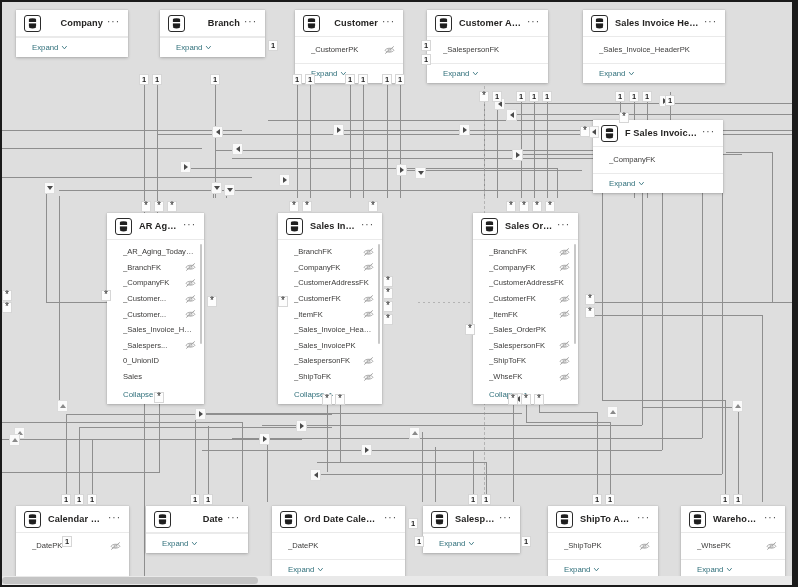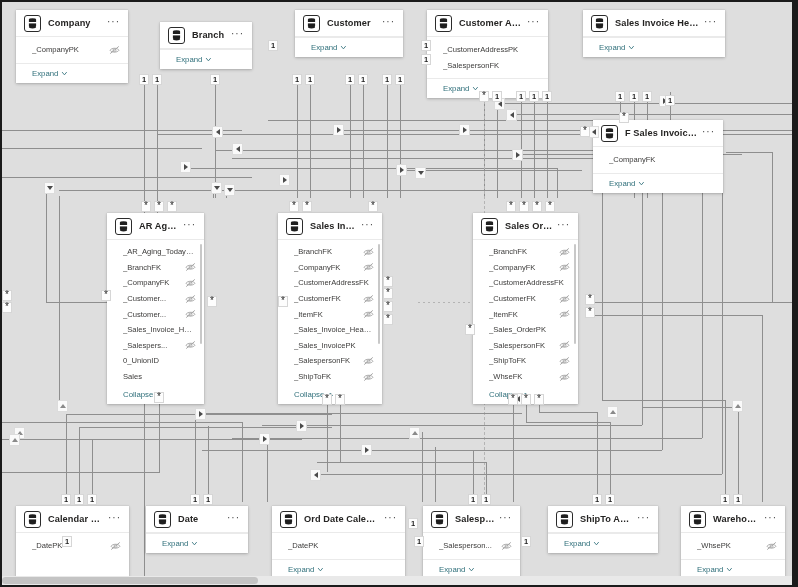--- a/index.html
+++ b/index.html
@@ -30,20 +30,21 @@
     background:#ffffff;
     box-shadow:0 1px 3px rgba(0,0,0,.22),0 0 1px rgba(0,0,0,.18);
     box-sizing:border-box;
     z-index:5;
   }
   .card-head{
     display:flex;align-items:center;
     height:27px;padding:0 7px 0 8px;
     border-bottom:1px solid #eaeaea;
     box-sizing:border-box;
+    text-align:right;
   }
   .tbl-icon{
     width:15px;height:15px;flex:0 0 15px;
     border:1.3px solid #2b2b2b;border-radius:3px;
     display:flex;align-items:center;justify-content:center;
     margin-right:7px;background:#fff;
   }
   .tbl-icon svg{display:block;}
   .card-title{
     font-size:9.2px;font-weight:bold;color:#252423;
@@ -226,605 +227,607 @@
                 <ellipse cx="4.5" cy="1.6" rx="3.6" ry="1.4" fill="#1f1f1f"></ellipse>
                 <rect x="0.9" y="1.6" width="7.2" height="2.4" fill="#1f1f1f"></rect>
                 <rect x="0.9" y="4.6" width="7.2" height="1.1" fill="#fff"></rect>
                 <rect x="0.9" y="5.4" width="7.2" height="2.6" fill="#1f1f1f"></rect>
                 <ellipse cx="4.5" cy="9" rx="3.6" ry="1.4" fill="#1f1f1f"></ellipse>
               </svg>
             </span>
             <span class="card-title">Company</span>
             <span class="ellipsis-btn">···</span>
           </div>
+          <div class="card-foot">
+            <span class="foot-link">
+              <span>Expand</span>
+              <span>
+                <svg class="chev" viewBox="0 0 7.4 5.6">
+                  <path d="M1 1.2 L3.6 4.3 L6.2 1.2" fill="none" stroke="#2f6f7a" stroke-width="0.95"></path>
+                </svg>
+              </span>
+            </span>
+          </div>
+        </div>
+        <div class="card has-foot-border" style="left: 158px; top: 8px; width: 105px;">
+          <div class="card-head">
+            <span class="tbl-icon">
+              <svg width="9" height="11" viewBox="0 0 9 11">
+                <ellipse cx="4.5" cy="1.6" rx="3.6" ry="1.4" fill="#1f1f1f"></ellipse>
+                <rect x="0.9" y="1.6" width="7.2" height="2.4" fill="#1f1f1f"></rect>
+                <rect x="0.9" y="4.6" width="7.2" height="1.1" fill="#fff"></rect>
+                <rect x="0.9" y="5.4" width="7.2" height="2.6" fill="#1f1f1f"></rect>
+                <ellipse cx="4.5" cy="9" rx="3.6" ry="1.4" fill="#1f1f1f"></ellipse>
+              </svg>
+            </span>
+            <span class="card-title">Branch</span>
+            <span class="ellipsis-btn">···</span>
+          </div>
+          <div class="card-foot">
+            <span class="foot-link">
+              <span>Expand</span>
+              <span>
+                <svg class="chev" viewBox="0 0 7.4 5.6">
+                  <path d="M1 1.2 L3.6 4.3 L6.2 1.2" fill="none" stroke="#2f6f7a" stroke-width="0.95"></path>
+                </svg>
+              </span>
+            </span>
+          </div>
+        </div>
+        <div class="card has-foot-border" style="left: 293px; top: 8px; width: 108px;">
+          <div class="card-head">
+            <span class="tbl-icon">
+              <svg width="9" height="11" viewBox="0 0 9 11">
+                <ellipse cx="4.5" cy="1.6" rx="3.6" ry="1.4" fill="#1f1f1f"></ellipse>
+                <rect x="0.9" y="1.6" width="7.2" height="2.4" fill="#1f1f1f"></rect>
+                <rect x="0.9" y="4.6" width="7.2" height="1.1" fill="#fff"></rect>
+                <rect x="0.9" y="5.4" width="7.2" height="2.6" fill="#1f1f1f"></rect>
+                <ellipse cx="4.5" cy="9" rx="3.6" ry="1.4" fill="#1f1f1f"></ellipse>
+              </svg>
+            </span>
+            <span class="card-title">Customer</span>
+            <span class="ellipsis-btn">···</span>
+          </div>
           <div class="fields" style="padding-top: 5px; padding-bottom: 5px;">
             <div class="field">
-              <span class="field-name">_CompanyPK</span>
+              <span class="field-name">_CustomerPK</span>
               <span class="hidden-eye">
                 <svg width="11" height="10" viewBox="0 0 11 10">
                   <path d="M1 5.2 C2.6 2.6 8.4 2.6 10 5.2 C8.4 7.8 2.6 7.8 1 5.2 Z" fill="none" stroke="#6b6b6b" stroke-width="0.85"></path>
                   <circle cx="5.5" cy="5.2" r="1.5" fill="none" stroke="#6b6b6b" stroke-width="0.85"></circle>
                   <line x1="1.2" y1="8.6" x2="9.8" y2="1.4" stroke="#6b6b6b" stroke-width="0.95"></line>
                 </svg>
               </span>
             </div>
           </div>
           <div class="card-foot">
             <span class="foot-link">
               <span>Expand</span>
               <span>
                 <svg class="chev" viewBox="0 0 7.4 5.6">
                   <path d="M1 1.2 L3.6 4.3 L6.2 1.2" fill="none" stroke="#2f6f7a" stroke-width="0.95"></path>
                 </svg>
               </span>
             </span>
           </div>
         </div>
-        <div class="card has-foot-border" style="left: 158px; top: 20px; width: 92px;">
-          <div class="card-head">
-            <span class="tbl-icon">
-              <svg width="9" height="11" viewBox="0 0 9 11">
-                <ellipse cx="4.5" cy="1.6" rx="3.6" ry="1.4" fill="#1f1f1f"></ellipse>
-                <rect x="0.9" y="1.6" width="7.2" height="2.4" fill="#1f1f1f"></rect>
-                <rect x="0.9" y="4.6" width="7.2" height="1.1" fill="#fff"></rect>
-                <rect x="0.9" y="5.4" width="7.2" height="2.6" fill="#1f1f1f"></rect>
-                <ellipse cx="4.5" cy="9" rx="3.6" ry="1.4" fill="#1f1f1f"></ellipse>
-              </svg>
-            </span>
-            <span class="card-title">Branch</span>
-            <span class="ellipsis-btn">···</span>
+        <div class="card has-foot-border" style="left: 425px; top: 8px; width: 121px;">
+          <div class="card-head">
+            <span class="tbl-icon">
+              <svg width="9" height="11" viewBox="0 0 9 11">
+                <ellipse cx="4.5" cy="1.6" rx="3.6" ry="1.4" fill="#1f1f1f"></ellipse>
+                <rect x="0.9" y="1.6" width="7.2" height="2.4" fill="#1f1f1f"></rect>
+                <rect x="0.9" y="4.6" width="7.2" height="1.1" fill="#fff"></rect>
+                <rect x="0.9" y="5.4" width="7.2" height="2.6" fill="#1f1f1f"></rect>
+                <ellipse cx="4.5" cy="9" rx="3.6" ry="1.4" fill="#1f1f1f"></ellipse>
+              </svg>
+            </span>
+            <span class="card-title">Customer Address</span>
+            <span class="ellipsis-btn">···</span>
+          </div>
+          <div class="fields" style="padding-top: 5px; padding-bottom: 5px;">
+            <div class="field">
+              <span class="field-name">_SalespersonFK</span>
+            </div>
           </div>
           <div class="card-foot">
             <span class="foot-link">
               <span>Expand</span>
               <span>
                 <svg class="chev" viewBox="0 0 7.4 5.6">
                   <path d="M1 1.2 L3.6 4.3 L6.2 1.2" fill="none" stroke="#2f6f7a" stroke-width="0.95"></path>
                 </svg>
               </span>
             </span>
           </div>
         </div>
-        <div class="card has-foot-border" style="left: 293px; top: 8px; width: 108px;">
-          <div class="card-head">
-            <span class="tbl-icon">
-              <svg width="9" height="11" viewBox="0 0 9 11">
-                <ellipse cx="4.5" cy="1.6" rx="3.6" ry="1.4" fill="#1f1f1f"></ellipse>
-                <rect x="0.9" y="1.6" width="7.2" height="2.4" fill="#1f1f1f"></rect>
-                <rect x="0.9" y="4.6" width="7.2" height="1.1" fill="#fff"></rect>
-                <rect x="0.9" y="5.4" width="7.2" height="2.6" fill="#1f1f1f"></rect>
-                <ellipse cx="4.5" cy="9" rx="3.6" ry="1.4" fill="#1f1f1f"></ellipse>
-              </svg>
-            </span>
-            <span class="card-title">Customer</span>
-            <span class="ellipsis-btn">···</span>
+        <div class="card has-foot-border" style="left: 581px; top: 8px; width: 142px;">
+          <div class="card-head">
+            <span class="tbl-icon">
+              <svg width="9" height="11" viewBox="0 0 9 11">
+                <ellipse cx="4.5" cy="1.6" rx="3.6" ry="1.4" fill="#1f1f1f"></ellipse>
+                <rect x="0.9" y="1.6" width="7.2" height="2.4" fill="#1f1f1f"></rect>
+                <rect x="0.9" y="4.6" width="7.2" height="1.1" fill="#fff"></rect>
+                <rect x="0.9" y="5.4" width="7.2" height="2.6" fill="#1f1f1f"></rect>
+                <ellipse cx="4.5" cy="9" rx="3.6" ry="1.4" fill="#1f1f1f"></ellipse>
+              </svg>
+            </span>
+            <span class="card-title">Sales Invoice Header</span>
+            <span class="ellipsis-btn">···</span>
+          </div>
+          <div class="fields" style="padding-top: 5px; padding-bottom: 5px;">
+            <div class="field">
+              <span class="field-name">_Sales_Invoice_HeaderPK</span>
+            </div>
           </div>
           <div class="card-foot">
             <span class="foot-link">
               <span>Expand</span>
               <span>
                 <svg class="chev" viewBox="0 0 7.4 5.6">
                   <path d="M1 1.2 L3.6 4.3 L6.2 1.2" fill="none" stroke="#2f6f7a" stroke-width="0.95"></path>
                 </svg>
               </span>
             </span>
           </div>
         </div>
-        <div class="card has-foot-border" style="left: 425px; top: 8px; width: 121px;">
-          <div class="card-head">
-            <span class="tbl-icon">
-              <svg width="9" height="11" viewBox="0 0 9 11">
-                <ellipse cx="4.5" cy="1.6" rx="3.6" ry="1.4" fill="#1f1f1f"></ellipse>
-                <rect x="0.9" y="1.6" width="7.2" height="2.4" fill="#1f1f1f"></rect>
-                <rect x="0.9" y="4.6" width="7.2" height="1.1" fill="#fff"></rect>
-                <rect x="0.9" y="5.4" width="7.2" height="2.6" fill="#1f1f1f"></rect>
-                <ellipse cx="4.5" cy="9" rx="3.6" ry="1.4" fill="#1f1f1f"></ellipse>
-              </svg>
-            </span>
-            <span class="card-title">Customer Address</span>
+        <div class="card has-foot-border" style="left: 591px; top: 118px; width: 130px;">
+          <div class="card-head">
+            <span class="tbl-icon">
+              <svg width="9" height="11" viewBox="0 0 9 11">
+                <ellipse cx="4.5" cy="1.6" rx="3.6" ry="1.4" fill="#1f1f1f"></ellipse>
+                <rect x="0.9" y="1.6" width="7.2" height="2.4" fill="#1f1f1f"></rect>
+                <rect x="0.9" y="4.6" width="7.2" height="1.1" fill="#fff"></rect>
+                <rect x="0.9" y="5.4" width="7.2" height="2.6" fill="#1f1f1f"></rect>
+                <ellipse cx="4.5" cy="9" rx="3.6" ry="1.4" fill="#1f1f1f"></ellipse>
+              </svg>
+            </span>
+            <span class="card-title">F Sales Invoice Header</span>
             <span class="ellipsis-btn">···</span>
           </div>
           <div class="fields" style="padding-top: 5px; padding-bottom: 5px;">
             <div class="field">
-              <span class="field-name">_CustomerAddressPK</span>
+              <span class="field-name">_CompanyFK</span>
+            </div>
+          </div>
+          <div class="card-foot">
+            <span class="foot-link">
+              <span>Expand</span>
+              <span>
+                <svg class="chev" viewBox="0 0 7.4 5.6">
+                  <path d="M1 1.2 L3.6 4.3 L6.2 1.2" fill="none" stroke="#2f6f7a" stroke-width="0.95"></path>
+                </svg>
+              </span>
+            </span>
+          </div>
+        </div>
+        <div class="card" style="left: 105px; top: 211px; width: 97px;">
+          <div class="card-head">
+            <span class="tbl-icon">
+              <svg width="9" height="11" viewBox="0 0 9 11">
+                <ellipse cx="4.5" cy="1.6" rx="3.6" ry="1.4" fill="#1f1f1f"></ellipse>
+                <rect x="0.9" y="1.6" width="7.2" height="2.4" fill="#1f1f1f"></rect>
+                <rect x="0.9" y="4.6" width="7.2" height="1.1" fill="#fff"></rect>
+                <rect x="0.9" y="5.4" width="7.2" height="2.6" fill="#1f1f1f"></rect>
+                <ellipse cx="4.5" cy="9" rx="3.6" ry="1.4" fill="#1f1f1f"></ellipse>
+              </svg>
+            </span>
+            <span class="card-title">AR Aging</span>
+            <span class="ellipsis-btn">···</span>
+          </div>
+          <div class="fields scroll" style="padding-top: 4px;">
+            <div class="field">
+              <span class="field-name">_AR_Aging_TodayPK</span>
+            </div>
+            <div class="field">
+              <span class="field-name">_BranchFK</span>
+              <span class="hidden-eye">
+                <svg width="11" height="10" viewBox="0 0 11 10">
+                  <path d="M1 5.2 C2.6 2.6 8.4 2.6 10 5.2 C8.4 7.8 2.6 7.8 1 5.2 Z" fill="none" stroke="#6b6b6b" stroke-width="0.85"></path>
+                  <circle cx="5.5" cy="5.2" r="1.5" fill="none" stroke="#6b6b6b" stroke-width="0.85"></circle>
+                  <line x1="1.2" y1="8.6" x2="9.8" y2="1.4" stroke="#6b6b6b" stroke-width="0.95"></line>
+                </svg>
+              </span>
+            </div>
+            <div class="field">
+              <span class="field-name">_CompanyFK</span>
+              <span class="hidden-eye">
+                <svg width="11" height="10" viewBox="0 0 11 10">
+                  <path d="M1 5.2 C2.6 2.6 8.4 2.6 10 5.2 C8.4 7.8 2.6 7.8 1 5.2 Z" fill="none" stroke="#6b6b6b" stroke-width="0.85"></path>
+                  <circle cx="5.5" cy="5.2" r="1.5" fill="none" stroke="#6b6b6b" stroke-width="0.85"></circle>
+                  <line x1="1.2" y1="8.6" x2="9.8" y2="1.4" stroke="#6b6b6b" stroke-width="0.95"></line>
+                </svg>
+              </span>
+            </div>
+            <div class="field">
+              <span class="field-name">_Customer...</span>
+              <span class="hidden-eye">
+                <svg width="11" height="10" viewBox="0 0 11 10">
+                  <path d="M1 5.2 C2.6 2.6 8.4 2.6 10 5.2 C8.4 7.8 2.6 7.8 1 5.2 Z" fill="none" stroke="#6b6b6b" stroke-width="0.85"></path>
+                  <circle cx="5.5" cy="5.2" r="1.5" fill="none" stroke="#6b6b6b" stroke-width="0.85"></circle>
+                  <line x1="1.2" y1="8.6" x2="9.8" y2="1.4" stroke="#6b6b6b" stroke-width="0.95"></line>
+                </svg>
+              </span>
+            </div>
+            <div class="field">
+              <span class="field-name">_Customer...</span>
+              <span class="hidden-eye">
+                <svg width="11" height="10" viewBox="0 0 11 10">
+                  <path d="M1 5.2 C2.6 2.6 8.4 2.6 10 5.2 C8.4 7.8 2.6 7.8 1 5.2 Z" fill="none" stroke="#6b6b6b" stroke-width="0.85"></path>
+                  <circle cx="5.5" cy="5.2" r="1.5" fill="none" stroke="#6b6b6b" stroke-width="0.85"></circle>
+                  <line x1="1.2" y1="8.6" x2="9.8" y2="1.4" stroke="#6b6b6b" stroke-width="0.95"></line>
+                </svg>
+              </span>
+            </div>
+            <div class="field">
+              <span class="field-name">_Sales_Invoice_Head...</span>
+            </div>
+            <div class="field">
+              <span class="field-name">_Salespers...</span>
+              <span class="hidden-eye">
+                <svg width="11" height="10" viewBox="0 0 11 10">
+                  <path d="M1 5.2 C2.6 2.6 8.4 2.6 10 5.2 C8.4 7.8 2.6 7.8 1 5.2 Z" fill="none" stroke="#6b6b6b" stroke-width="0.85"></path>
+                  <circle cx="5.5" cy="5.2" r="1.5" fill="none" stroke="#6b6b6b" stroke-width="0.85"></circle>
+                  <line x1="1.2" y1="8.6" x2="9.8" y2="1.4" stroke="#6b6b6b" stroke-width="0.95"></line>
+                </svg>
+              </span>
+            </div>
+            <div class="field">
+              <span class="field-name">0_UnionID</span>
+            </div>
+            <div class="field">
+              <span class="field-name">Sales</span>
+            </div>
+            <div class="vscroll" style="top: 4px; height: 100px;"></div>
+          </div>
+          <div class="card-foot">
+            <span class="foot-link">
+              <span>Collapse</span>
+              <span>
+                <svg class="chev" viewBox="0 0 7.4 5.6">
+                  <path d="M1 4.3 L3.6 1.2 L6.2 4.3" fill="none" stroke="#2f6f7a" stroke-width="0.95"></path>
+                </svg>
+              </span>
+            </span>
+          </div>
+        </div>
+        <div class="card" style="left: 276px; top: 211px; width: 104px;">
+          <div class="card-head">
+            <span class="tbl-icon">
+              <svg width="9" height="11" viewBox="0 0 9 11">
+                <ellipse cx="4.5" cy="1.6" rx="3.6" ry="1.4" fill="#1f1f1f"></ellipse>
+                <rect x="0.9" y="1.6" width="7.2" height="2.4" fill="#1f1f1f"></rect>
+                <rect x="0.9" y="4.6" width="7.2" height="1.1" fill="#fff"></rect>
+                <rect x="0.9" y="5.4" width="7.2" height="2.6" fill="#1f1f1f"></rect>
+                <ellipse cx="4.5" cy="9" rx="3.6" ry="1.4" fill="#1f1f1f"></ellipse>
+              </svg>
+            </span>
+            <span class="card-title">Sales Invoice</span>
+            <span class="ellipsis-btn">···</span>
+          </div>
+          <div class="fields scroll" style="padding-top: 4px;">
+            <div class="field">
+              <span class="field-name">_BranchFK</span>
+              <span class="hidden-eye">
+                <svg width="11" height="10" viewBox="0 0 11 10">
+                  <path d="M1 5.2 C2.6 2.6 8.4 2.6 10 5.2 C8.4 7.8 2.6 7.8 1 5.2 Z" fill="none" stroke="#6b6b6b" stroke-width="0.85"></path>
+                  <circle cx="5.5" cy="5.2" r="1.5" fill="none" stroke="#6b6b6b" stroke-width="0.85"></circle>
+                  <line x1="1.2" y1="8.6" x2="9.8" y2="1.4" stroke="#6b6b6b" stroke-width="0.95"></line>
+                </svg>
+              </span>
+            </div>
+            <div class="field">
+              <span class="field-name">_CompanyFK</span>
+              <span class="hidden-eye">
+                <svg width="11" height="10" viewBox="0 0 11 10">
+                  <path d="M1 5.2 C2.6 2.6 8.4 2.6 10 5.2 C8.4 7.8 2.6 7.8 1 5.2 Z" fill="none" stroke="#6b6b6b" stroke-width="0.85"></path>
+                  <circle cx="5.5" cy="5.2" r="1.5" fill="none" stroke="#6b6b6b" stroke-width="0.85"></circle>
+                  <line x1="1.2" y1="8.6" x2="9.8" y2="1.4" stroke="#6b6b6b" stroke-width="0.95"></line>
+                </svg>
+              </span>
+            </div>
+            <div class="field">
+              <span class="field-name">_CustomerAddressFK</span>
+            </div>
+            <div class="field">
+              <span class="field-name">_CustomerFK</span>
+              <span class="hidden-eye">
+                <svg width="11" height="10" viewBox="0 0 11 10">
+                  <path d="M1 5.2 C2.6 2.6 8.4 2.6 10 5.2 C8.4 7.8 2.6 7.8 1 5.2 Z" fill="none" stroke="#6b6b6b" stroke-width="0.85"></path>
+                  <circle cx="5.5" cy="5.2" r="1.5" fill="none" stroke="#6b6b6b" stroke-width="0.85"></circle>
+                  <line x1="1.2" y1="8.6" x2="9.8" y2="1.4" stroke="#6b6b6b" stroke-width="0.95"></line>
+                </svg>
+              </span>
+            </div>
+            <div class="field">
+              <span class="field-name">_ItemFK</span>
+              <span class="hidden-eye">
+                <svg width="11" height="10" viewBox="0 0 11 10">
+                  <path d="M1 5.2 C2.6 2.6 8.4 2.6 10 5.2 C8.4 7.8 2.6 7.8 1 5.2 Z" fill="none" stroke="#6b6b6b" stroke-width="0.85"></path>
+                  <circle cx="5.5" cy="5.2" r="1.5" fill="none" stroke="#6b6b6b" stroke-width="0.85"></circle>
+                  <line x1="1.2" y1="8.6" x2="9.8" y2="1.4" stroke="#6b6b6b" stroke-width="0.95"></line>
+                </svg>
+              </span>
+            </div>
+            <div class="field">
+              <span class="field-name">_Sales_Invoice_Header...</span>
+            </div>
+            <div class="field">
+              <span class="field-name">_Sales_InvoicePK</span>
             </div>
             <div class="field">
               <span class="field-name">_SalespersonFK</span>
-            </div>
+              <span class="hidden-eye">
+                <svg width="11" height="10" viewBox="0 0 11 10">
+                  <path d="M1 5.2 C2.6 2.6 8.4 2.6 10 5.2 C8.4 7.8 2.6 7.8 1 5.2 Z" fill="none" stroke="#6b6b6b" stroke-width="0.85"></path>
+                  <circle cx="5.5" cy="5.2" r="1.5" fill="none" stroke="#6b6b6b" stroke-width="0.85"></circle>
+                  <line x1="1.2" y1="8.6" x2="9.8" y2="1.4" stroke="#6b6b6b" stroke-width="0.95"></line>
+                </svg>
+              </span>
+            </div>
+            <div class="field">
+              <span class="field-name">_ShipToFK</span>
+              <span class="hidden-eye">
+                <svg width="11" height="10" viewBox="0 0 11 10">
+                  <path d="M1 5.2 C2.6 2.6 8.4 2.6 10 5.2 C8.4 7.8 2.6 7.8 1 5.2 Z" fill="none" stroke="#6b6b6b" stroke-width="0.85"></path>
+                  <circle cx="5.5" cy="5.2" r="1.5" fill="none" stroke="#6b6b6b" stroke-width="0.85"></circle>
+                  <line x1="1.2" y1="8.6" x2="9.8" y2="1.4" stroke="#6b6b6b" stroke-width="0.95"></line>
+                </svg>
+              </span>
+            </div>
+            <div class="vscroll" style="top: 4px; height: 100px;"></div>
+          </div>
+          <div class="card-foot">
+            <span class="foot-link">
+              <span>Collapse</span>
+              <span>
+                <svg class="chev" viewBox="0 0 7.4 5.6">
+                  <path d="M1 4.3 L3.6 1.2 L6.2 4.3" fill="none" stroke="#2f6f7a" stroke-width="0.95"></path>
+                </svg>
+              </span>
+            </span>
+          </div>
+        </div>
+        <div class="card" style="left: 471px; top: 211px; width: 105px;">
+          <div class="card-head">
+            <span class="tbl-icon">
+              <svg width="9" height="11" viewBox="0 0 9 11">
+                <ellipse cx="4.5" cy="1.6" rx="3.6" ry="1.4" fill="#1f1f1f"></ellipse>
+                <rect x="0.9" y="1.6" width="7.2" height="2.4" fill="#1f1f1f"></rect>
+                <rect x="0.9" y="4.6" width="7.2" height="1.1" fill="#fff"></rect>
+                <rect x="0.9" y="5.4" width="7.2" height="2.6" fill="#1f1f1f"></rect>
+                <ellipse cx="4.5" cy="9" rx="3.6" ry="1.4" fill="#1f1f1f"></ellipse>
+              </svg>
+            </span>
+            <span class="card-title">Sales Order</span>
+            <span class="ellipsis-btn">···</span>
+          </div>
+          <div class="fields scroll" style="padding-top: 4px;">
+            <div class="field">
+              <span class="field-name">_BranchFK</span>
+              <span class="hidden-eye">
+                <svg width="11" height="10" viewBox="0 0 11 10">
+                  <path d="M1 5.2 C2.6 2.6 8.4 2.6 10 5.2 C8.4 7.8 2.6 7.8 1 5.2 Z" fill="none" stroke="#6b6b6b" stroke-width="0.85"></path>
+                  <circle cx="5.5" cy="5.2" r="1.5" fill="none" stroke="#6b6b6b" stroke-width="0.85"></circle>
+                  <line x1="1.2" y1="8.6" x2="9.8" y2="1.4" stroke="#6b6b6b" stroke-width="0.95"></line>
+                </svg>
+              </span>
+            </div>
+            <div class="field">
+              <span class="field-name">_CompanyFK</span>
+              <span class="hidden-eye">
+                <svg width="11" height="10" viewBox="0 0 11 10">
+                  <path d="M1 5.2 C2.6 2.6 8.4 2.6 10 5.2 C8.4 7.8 2.6 7.8 1 5.2 Z" fill="none" stroke="#6b6b6b" stroke-width="0.85"></path>
+                  <circle cx="5.5" cy="5.2" r="1.5" fill="none" stroke="#6b6b6b" stroke-width="0.85"></circle>
+                  <line x1="1.2" y1="8.6" x2="9.8" y2="1.4" stroke="#6b6b6b" stroke-width="0.95"></line>
+                </svg>
+              </span>
+            </div>
+            <div class="field">
+              <span class="field-name">_CustomerAddressFK</span>
+            </div>
+            <div class="field">
+              <span class="field-name">_CustomerFK</span>
+              <span class="hidden-eye">
+                <svg width="11" height="10" viewBox="0 0 11 10">
+                  <path d="M1 5.2 C2.6 2.6 8.4 2.6 10 5.2 C8.4 7.8 2.6 7.8 1 5.2 Z" fill="none" stroke="#6b6b6b" stroke-width="0.85"></path>
+                  <circle cx="5.5" cy="5.2" r="1.5" fill="none" stroke="#6b6b6b" stroke-width="0.85"></circle>
+                  <line x1="1.2" y1="8.6" x2="9.8" y2="1.4" stroke="#6b6b6b" stroke-width="0.95"></line>
+                </svg>
+              </span>
+            </div>
+            <div class="field">
+              <span class="field-name">_ItemFK</span>
+              <span class="hidden-eye">
+                <svg width="11" height="10" viewBox="0 0 11 10">
+                  <path d="M1 5.2 C2.6 2.6 8.4 2.6 10 5.2 C8.4 7.8 2.6 7.8 1 5.2 Z" fill="none" stroke="#6b6b6b" stroke-width="0.85"></path>
+                  <circle cx="5.5" cy="5.2" r="1.5" fill="none" stroke="#6b6b6b" stroke-width="0.85"></circle>
+                  <line x1="1.2" y1="8.6" x2="9.8" y2="1.4" stroke="#6b6b6b" stroke-width="0.95"></line>
+                </svg>
+              </span>
+            </div>
+            <div class="field">
+              <span class="field-name">_Sales_OrderPK</span>
+            </div>
+            <div class="field">
+              <span class="field-name">_SalespersonFK</span>
+              <span class="hidden-eye">
+                <svg width="11" height="10" viewBox="0 0 11 10">
+                  <path d="M1 5.2 C2.6 2.6 8.4 2.6 10 5.2 C8.4 7.8 2.6 7.8 1 5.2 Z" fill="none" stroke="#6b6b6b" stroke-width="0.85"></path>
+                  <circle cx="5.5" cy="5.2" r="1.5" fill="none" stroke="#6b6b6b" stroke-width="0.85"></circle>
+                  <line x1="1.2" y1="8.6" x2="9.8" y2="1.4" stroke="#6b6b6b" stroke-width="0.95"></line>
+                </svg>
+              </span>
+            </div>
+            <div class="field">
+              <span class="field-name">_ShipToFK</span>
+              <span class="hidden-eye">
+                <svg width="11" height="10" viewBox="0 0 11 10">
+                  <path d="M1 5.2 C2.6 2.6 8.4 2.6 10 5.2 C8.4 7.8 2.6 7.8 1 5.2 Z" fill="none" stroke="#6b6b6b" stroke-width="0.85"></path>
+                  <circle cx="5.5" cy="5.2" r="1.5" fill="none" stroke="#6b6b6b" stroke-width="0.85"></circle>
+                  <line x1="1.2" y1="8.6" x2="9.8" y2="1.4" stroke="#6b6b6b" stroke-width="0.95"></line>
+                </svg>
+              </span>
+            </div>
+            <div class="field">
+              <span class="field-name">_WhseFK</span>
+              <span class="hidden-eye">
+                <svg width="11" height="10" viewBox="0 0 11 10">
+                  <path d="M1 5.2 C2.6 2.6 8.4 2.6 10 5.2 C8.4 7.8 2.6 7.8 1 5.2 Z" fill="none" stroke="#6b6b6b" stroke-width="0.85"></path>
+                  <circle cx="5.5" cy="5.2" r="1.5" fill="none" stroke="#6b6b6b" stroke-width="0.85"></circle>
+                  <line x1="1.2" y1="8.6" x2="9.8" y2="1.4" stroke="#6b6b6b" stroke-width="0.95"></line>
+                </svg>
+              </span>
+            </div>
+            <div class="vscroll" style="top: 4px; height: 100px;"></div>
+          </div>
+          <div class="card-foot">
+            <span class="foot-link">
+              <span>Collapse</span>
+              <span>
+                <svg class="chev" viewBox="0 0 7.4 5.6">
+                  <path d="M1 4.3 L3.6 1.2 L6.2 4.3" fill="none" stroke="#2f6f7a" stroke-width="0.95"></path>
+                </svg>
+              </span>
+            </span>
+          </div>
+        </div>
+        <div class="card has-foot-border" style="left: 14px; top: 504px; width: 113px;">
+          <div class="card-head">
+            <span class="tbl-icon">
+              <svg width="9" height="11" viewBox="0 0 9 11">
+                <ellipse cx="4.5" cy="1.6" rx="3.6" ry="1.4" fill="#1f1f1f"></ellipse>
+                <rect x="0.9" y="1.6" width="7.2" height="2.4" fill="#1f1f1f"></rect>
+                <rect x="0.9" y="4.6" width="7.2" height="1.1" fill="#fff"></rect>
+                <rect x="0.9" y="5.4" width="7.2" height="2.6" fill="#1f1f1f"></rect>
+                <ellipse cx="4.5" cy="9" rx="3.6" ry="1.4" fill="#1f1f1f"></ellipse>
+              </svg>
+            </span>
+            <span class="card-title">Calendar Fiscal</span>
+            <span class="ellipsis-btn">···</span>
+          </div>
+          <div class="fields" style="padding-top: 5px; padding-bottom: 22px;">
+            <div class="field">
+              <span class="field-name">_DatePK</span>
+              <span class="hidden-eye">
+                <svg width="11" height="10" viewBox="0 0 11 10">
+                  <path d="M1 5.2 C2.6 2.6 8.4 2.6 10 5.2 C8.4 7.8 2.6 7.8 1 5.2 Z" fill="none" stroke="#6b6b6b" stroke-width="0.85"></path>
+                  <circle cx="5.5" cy="5.2" r="1.5" fill="none" stroke="#6b6b6b" stroke-width="0.85"></circle>
+                  <line x1="1.2" y1="8.6" x2="9.8" y2="1.4" stroke="#6b6b6b" stroke-width="0.95"></line>
+                </svg>
+              </span>
+            </div>
+          </div>
+          <div class="card-foot"></div>
+        </div>
+        <div class="card has-foot-border" style="left: 144px; top: 504px; width: 102px;">
+          <div class="card-head">
+            <span class="tbl-icon">
+              <svg width="9" height="11" viewBox="0 0 9 11">
+                <ellipse cx="4.5" cy="1.6" rx="3.6" ry="1.4" fill="#1f1f1f"></ellipse>
+                <rect x="0.9" y="1.6" width="7.2" height="2.4" fill="#1f1f1f"></rect>
+                <rect x="0.9" y="4.6" width="7.2" height="1.1" fill="#fff"></rect>
+                <rect x="0.9" y="5.4" width="7.2" height="2.6" fill="#1f1f1f"></rect>
+                <ellipse cx="4.5" cy="9" rx="3.6" ry="1.4" fill="#1f1f1f"></ellipse>
+              </svg>
+            </span>
+            <span class="card-title">Date</span>
+            <span class="ellipsis-btn">···</span>
           </div>
           <div class="card-foot">
             <span class="foot-link">
               <span>Expand</span>
               <span>
                 <svg class="chev" viewBox="0 0 7.4 5.6">
                   <path d="M1 1.2 L3.6 4.3 L6.2 1.2" fill="none" stroke="#2f6f7a" stroke-width="0.95"></path>
                 </svg>
               </span>
             </span>
           </div>
         </div>
-        <div class="card has-foot-border" style="left: 581px; top: 8px; width: 142px;">
-          <div class="card-head">
-            <span class="tbl-icon">
-              <svg width="9" height="11" viewBox="0 0 9 11">
-                <ellipse cx="4.5" cy="1.6" rx="3.6" ry="1.4" fill="#1f1f1f"></ellipse>
-                <rect x="0.9" y="1.6" width="7.2" height="2.4" fill="#1f1f1f"></rect>
-                <rect x="0.9" y="4.6" width="7.2" height="1.1" fill="#fff"></rect>
-                <rect x="0.9" y="5.4" width="7.2" height="2.6" fill="#1f1f1f"></rect>
-                <ellipse cx="4.5" cy="9" rx="3.6" ry="1.4" fill="#1f1f1f"></ellipse>
-              </svg>
-            </span>
-            <span class="card-title">Sales Invoice Header</span>
-            <span class="ellipsis-btn">···</span>
+        <div class="card has-foot-border" style="left: 270px; top: 504px; width: 133px;">
+          <div class="card-head">
+            <span class="tbl-icon">
+              <svg width="9" height="11" viewBox="0 0 9 11">
+                <ellipse cx="4.5" cy="1.6" rx="3.6" ry="1.4" fill="#1f1f1f"></ellipse>
+                <rect x="0.9" y="1.6" width="7.2" height="2.4" fill="#1f1f1f"></rect>
+                <rect x="0.9" y="4.6" width="7.2" height="1.1" fill="#fff"></rect>
+                <rect x="0.9" y="5.4" width="7.2" height="2.6" fill="#1f1f1f"></rect>
+                <ellipse cx="4.5" cy="9" rx="3.6" ry="1.4" fill="#1f1f1f"></ellipse>
+              </svg>
+            </span>
+            <span class="card-title">Ord Date Calendar Fis...</span>
+            <span class="ellipsis-btn">···</span>
+          </div>
+          <div class="fields" style="padding-top: 5px; padding-bottom: 5px;">
+            <div class="field">
+              <span class="field-name">_DatePK</span>
+            </div>
           </div>
           <div class="card-foot">
             <span class="foot-link">
               <span>Expand</span>
               <span>
                 <svg class="chev" viewBox="0 0 7.4 5.6">
                   <path d="M1 1.2 L3.6 4.3 L6.2 1.2" fill="none" stroke="#2f6f7a" stroke-width="0.95"></path>
                 </svg>
               </span>
             </span>
           </div>
         </div>
-        <div class="card has-foot-border" style="left: 591px; top: 118px; width: 130px;">
-          <div class="card-head">
-            <span class="tbl-icon">
-              <svg width="9" height="11" viewBox="0 0 9 11">
-                <ellipse cx="4.5" cy="1.6" rx="3.6" ry="1.4" fill="#1f1f1f"></ellipse>
-                <rect x="0.9" y="1.6" width="7.2" height="2.4" fill="#1f1f1f"></rect>
-                <rect x="0.9" y="4.6" width="7.2" height="1.1" fill="#fff"></rect>
-                <rect x="0.9" y="5.4" width="7.2" height="2.6" fill="#1f1f1f"></rect>
-                <ellipse cx="4.5" cy="9" rx="3.6" ry="1.4" fill="#1f1f1f"></ellipse>
-              </svg>
-            </span>
-            <span class="card-title">F Sales Invoice Header</span>
+        <div class="card has-foot-border" style="left: 421px; top: 504px; width: 97px;">
+          <div class="card-head">
+            <span class="tbl-icon">
+              <svg width="9" height="11" viewBox="0 0 9 11">
+                <ellipse cx="4.5" cy="1.6" rx="3.6" ry="1.4" fill="#1f1f1f"></ellipse>
+                <rect x="0.9" y="1.6" width="7.2" height="2.4" fill="#1f1f1f"></rect>
+                <rect x="0.9" y="4.6" width="7.2" height="1.1" fill="#fff"></rect>
+                <rect x="0.9" y="5.4" width="7.2" height="2.6" fill="#1f1f1f"></rect>
+                <ellipse cx="4.5" cy="9" rx="3.6" ry="1.4" fill="#1f1f1f"></ellipse>
+              </svg>
+            </span>
+            <span class="card-title">Salesperson</span>
+            <span class="ellipsis-btn">···</span>
+          </div>
+          <div class="card-foot">
+            <span class="foot-link">
+              <span>Expand</span>
+              <span>
+                <svg class="chev" viewBox="0 0 7.4 5.6">
+                  <path d="M1 1.2 L3.6 4.3 L6.2 1.2" fill="none" stroke="#2f6f7a" stroke-width="0.95"></path>
+                </svg>
+              </span>
+            </span>
+          </div>
+        </div>
+        <div class="card has-foot-border" style="left: 546px; top: 504px; width: 110px;">
+          <div class="card-head">
+            <span class="tbl-icon">
+              <svg width="9" height="11" viewBox="0 0 9 11">
+                <ellipse cx="4.5" cy="1.6" rx="3.6" ry="1.4" fill="#1f1f1f"></ellipse>
+                <rect x="0.9" y="1.6" width="7.2" height="2.4" fill="#1f1f1f"></rect>
+                <rect x="0.9" y="4.6" width="7.2" height="1.1" fill="#fff"></rect>
+                <rect x="0.9" y="5.4" width="7.2" height="2.6" fill="#1f1f1f"></rect>
+                <ellipse cx="4.5" cy="9" rx="3.6" ry="1.4" fill="#1f1f1f"></ellipse>
+              </svg>
+            </span>
+            <span class="card-title">ShipTo Address</span>
             <span class="ellipsis-btn">···</span>
           </div>
           <div class="fields" style="padding-top: 5px; padding-bottom: 5px;">
             <div class="field">
-              <span class="field-name">_CompanyFK</span>
-            </div>
-          </div>
-          <div class="card-foot">
-            <span class="foot-link">
-              <span>Expand</span>
-              <span>
-                <svg class="chev" viewBox="0 0 7.4 5.6">
-                  <path d="M1 1.2 L3.6 4.3 L6.2 1.2" fill="none" stroke="#2f6f7a" stroke-width="0.95"></path>
-                </svg>
-              </span>
-            </span>
-          </div>
-        </div>
-        <div class="card" style="left: 105px; top: 211px; width: 97px;">
-          <div class="card-head">
-            <span class="tbl-icon">
-              <svg width="9" height="11" viewBox="0 0 9 11">
-                <ellipse cx="4.5" cy="1.6" rx="3.6" ry="1.4" fill="#1f1f1f"></ellipse>
-                <rect x="0.9" y="1.6" width="7.2" height="2.4" fill="#1f1f1f"></rect>
-                <rect x="0.9" y="4.6" width="7.2" height="1.1" fill="#fff"></rect>
-                <rect x="0.9" y="5.4" width="7.2" height="2.6" fill="#1f1f1f"></rect>
-                <ellipse cx="4.5" cy="9" rx="3.6" ry="1.4" fill="#1f1f1f"></ellipse>
-              </svg>
-            </span>
-            <span class="card-title">AR Aging</span>
-            <span class="ellipsis-btn">···</span>
-          </div>
-          <div class="fields scroll" style="padding-top: 4px;">
-            <div class="field">
-              <span class="field-name">_AR_Aging_TodayPK</span>
-            </div>
-            <div class="field">
-              <span class="field-name">_BranchFK</span>
-              <span class="hidden-eye">
-                <svg width="11" height="10" viewBox="0 0 11 10">
-                  <path d="M1 5.2 C2.6 2.6 8.4 2.6 10 5.2 C8.4 7.8 2.6 7.8 1 5.2 Z" fill="none" stroke="#6b6b6b" stroke-width="0.85"></path>
-                  <circle cx="5.5" cy="5.2" r="1.5" fill="none" stroke="#6b6b6b" stroke-width="0.85"></circle>
-                  <line x1="1.2" y1="8.6" x2="9.8" y2="1.4" stroke="#6b6b6b" stroke-width="0.95"></line>
-                </svg>
-              </span>
-            </div>
-            <div class="field">
-              <span class="field-name">_CompanyFK</span>
-              <span class="hidden-eye">
-                <svg width="11" height="10" viewBox="0 0 11 10">
-                  <path d="M1 5.2 C2.6 2.6 8.4 2.6 10 5.2 C8.4 7.8 2.6 7.8 1 5.2 Z" fill="none" stroke="#6b6b6b" stroke-width="0.85"></path>
-                  <circle cx="5.5" cy="5.2" r="1.5" fill="none" stroke="#6b6b6b" stroke-width="0.85"></circle>
-                  <line x1="1.2" y1="8.6" x2="9.8" y2="1.4" stroke="#6b6b6b" stroke-width="0.95"></line>
-                </svg>
-              </span>
-            </div>
-            <div class="field">
-              <span class="field-name">_Customer...</span>
-              <span class="hidden-eye">
-                <svg width="11" height="10" viewBox="0 0 11 10">
-                  <path d="M1 5.2 C2.6 2.6 8.4 2.6 10 5.2 C8.4 7.8 2.6 7.8 1 5.2 Z" fill="none" stroke="#6b6b6b" stroke-width="0.85"></path>
-                  <circle cx="5.5" cy="5.2" r="1.5" fill="none" stroke="#6b6b6b" stroke-width="0.85"></circle>
-                  <line x1="1.2" y1="8.6" x2="9.8" y2="1.4" stroke="#6b6b6b" stroke-width="0.95"></line>
-                </svg>
-              </span>
-            </div>
-            <div class="field">
-              <span class="field-name">_Customer...</span>
-              <span class="hidden-eye">
-                <svg width="11" height="10" viewBox="0 0 11 10">
-                  <path d="M1 5.2 C2.6 2.6 8.4 2.6 10 5.2 C8.4 7.8 2.6 7.8 1 5.2 Z" fill="none" stroke="#6b6b6b" stroke-width="0.85"></path>
-                  <circle cx="5.5" cy="5.2" r="1.5" fill="none" stroke="#6b6b6b" stroke-width="0.85"></circle>
-                  <line x1="1.2" y1="8.6" x2="9.8" y2="1.4" stroke="#6b6b6b" stroke-width="0.95"></line>
-                </svg>
-              </span>
-            </div>
-            <div class="field">
-              <span class="field-name">_Sales_Invoice_Head...</span>
-            </div>
-            <div class="field">
-              <span class="field-name">_Salespers...</span>
-              <span class="hidden-eye">
-                <svg width="11" height="10" viewBox="0 0 11 10">
-                  <path d="M1 5.2 C2.6 2.6 8.4 2.6 10 5.2 C8.4 7.8 2.6 7.8 1 5.2 Z" fill="none" stroke="#6b6b6b" stroke-width="0.85"></path>
-                  <circle cx="5.5" cy="5.2" r="1.5" fill="none" stroke="#6b6b6b" stroke-width="0.85"></circle>
-                  <line x1="1.2" y1="8.6" x2="9.8" y2="1.4" stroke="#6b6b6b" stroke-width="0.95"></line>
-                </svg>
-              </span>
-            </div>
-            <div class="field">
-              <span class="field-name">0_UnionID</span>
-            </div>
-            <div class="field">
-              <span class="field-name">Sales</span>
-            </div>
-            <div class="vscroll" style="top: 4px; height: 100px;"></div>
-          </div>
-          <div class="card-foot">
-            <span class="foot-link">
-              <span>Collapse</span>
-              <span>
-                <svg class="chev" viewBox="0 0 7.4 5.6">
-                  <path d="M1 4.3 L3.6 1.2 L6.2 4.3" fill="none" stroke="#2f6f7a" stroke-width="0.95"></path>
-                </svg>
-              </span>
-            </span>
-          </div>
-        </div>
-        <div class="card" style="left: 276px; top: 211px; width: 104px;">
-          <div class="card-head">
-            <span class="tbl-icon">
-              <svg width="9" height="11" viewBox="0 0 9 11">
-                <ellipse cx="4.5" cy="1.6" rx="3.6" ry="1.4" fill="#1f1f1f"></ellipse>
-                <rect x="0.9" y="1.6" width="7.2" height="2.4" fill="#1f1f1f"></rect>
-                <rect x="0.9" y="4.6" width="7.2" height="1.1" fill="#fff"></rect>
-                <rect x="0.9" y="5.4" width="7.2" height="2.6" fill="#1f1f1f"></rect>
-                <ellipse cx="4.5" cy="9" rx="3.6" ry="1.4" fill="#1f1f1f"></ellipse>
-              </svg>
-            </span>
-            <span class="card-title">Sales Invoice</span>
-            <span class="ellipsis-btn">···</span>
-          </div>
-          <div class="fields scroll" style="padding-top: 4px;">
-            <div class="field">
-              <span class="field-name">_BranchFK</span>
-              <span class="hidden-eye">
-                <svg width="11" height="10" viewBox="0 0 11 10">
-                  <path d="M1 5.2 C2.6 2.6 8.4 2.6 10 5.2 C8.4 7.8 2.6 7.8 1 5.2 Z" fill="none" stroke="#6b6b6b" stroke-width="0.85"></path>
-                  <circle cx="5.5" cy="5.2" r="1.5" fill="none" stroke="#6b6b6b" stroke-width="0.85"></circle>
-                  <line x1="1.2" y1="8.6" x2="9.8" y2="1.4" stroke="#6b6b6b" stroke-width="0.95"></line>
-                </svg>
-              </span>
-            </div>
-            <div class="field">
-              <span class="field-name">_CompanyFK</span>
-              <span class="hidden-eye">
-                <svg width="11" height="10" viewBox="0 0 11 10">
-                  <path d="M1 5.2 C2.6 2.6 8.4 2.6 10 5.2 C8.4 7.8 2.6 7.8 1 5.2 Z" fill="none" stroke="#6b6b6b" stroke-width="0.85"></path>
-                  <circle cx="5.5" cy="5.2" r="1.5" fill="none" stroke="#6b6b6b" stroke-width="0.85"></circle>
-                  <line x1="1.2" y1="8.6" x2="9.8" y2="1.4" stroke="#6b6b6b" stroke-width="0.95"></line>
-                </svg>
-              </span>
-            </div>
-            <div class="field">
-              <span class="field-name">_CustomerAddressFK</span>
-            </div>
-            <div class="field">
-              <span class="field-name">_CustomerFK</span>
-              <span class="hidden-eye">
-                <svg width="11" height="10" viewBox="0 0 11 10">
-                  <path d="M1 5.2 C2.6 2.6 8.4 2.6 10 5.2 C8.4 7.8 2.6 7.8 1 5.2 Z" fill="none" stroke="#6b6b6b" stroke-width="0.85"></path>
-                  <circle cx="5.5" cy="5.2" r="1.5" fill="none" stroke="#6b6b6b" stroke-width="0.85"></circle>
-                  <line x1="1.2" y1="8.6" x2="9.8" y2="1.4" stroke="#6b6b6b" stroke-width="0.95"></line>
-                </svg>
-              </span>
-            </div>
-            <div class="field">
-              <span class="field-name">_ItemFK</span>
-              <span class="hidden-eye">
-                <svg width="11" height="10" viewBox="0 0 11 10">
-                  <path d="M1 5.2 C2.6 2.6 8.4 2.6 10 5.2 C8.4 7.8 2.6 7.8 1 5.2 Z" fill="none" stroke="#6b6b6b" stroke-width="0.85"></path>
-                  <circle cx="5.5" cy="5.2" r="1.5" fill="none" stroke="#6b6b6b" stroke-width="0.85"></circle>
-                  <line x1="1.2" y1="8.6" x2="9.8" y2="1.4" stroke="#6b6b6b" stroke-width="0.95"></line>
-                </svg>
-              </span>
-            </div>
-            <div class="field">
-              <span class="field-name">_Sales_Invoice_Header...</span>
-            </div>
-            <div class="field">
-              <span class="field-name">_Sales_InvoicePK</span>
-            </div>
-            <div class="field">
-              <span class="field-name">_SalespersonFK</span>
-              <span class="hidden-eye">
-                <svg width="11" height="10" viewBox="0 0 11 10">
-                  <path d="M1 5.2 C2.6 2.6 8.4 2.6 10 5.2 C8.4 7.8 2.6 7.8 1 5.2 Z" fill="none" stroke="#6b6b6b" stroke-width="0.85"></path>
-                  <circle cx="5.5" cy="5.2" r="1.5" fill="none" stroke="#6b6b6b" stroke-width="0.85"></circle>
-                  <line x1="1.2" y1="8.6" x2="9.8" y2="1.4" stroke="#6b6b6b" stroke-width="0.95"></line>
-                </svg>
-              </span>
-            </div>
-            <div class="field">
-              <span class="field-name">_ShipToFK</span>
-              <span class="hidden-eye">
-                <svg width="11" height="10" viewBox="0 0 11 10">
-                  <path d="M1 5.2 C2.6 2.6 8.4 2.6 10 5.2 C8.4 7.8 2.6 7.8 1 5.2 Z" fill="none" stroke="#6b6b6b" stroke-width="0.85"></path>
-                  <circle cx="5.5" cy="5.2" r="1.5" fill="none" stroke="#6b6b6b" stroke-width="0.85"></circle>
-                  <line x1="1.2" y1="8.6" x2="9.8" y2="1.4" stroke="#6b6b6b" stroke-width="0.95"></line>
-                </svg>
-              </span>
-            </div>
-            <div class="vscroll" style="top: 4px; height: 100px;"></div>
-          </div>
-          <div class="card-foot">
-            <span class="foot-link">
-              <span>Collapse</span>
-              <span>
-                <svg class="chev" viewBox="0 0 7.4 5.6">
-                  <path d="M1 4.3 L3.6 1.2 L6.2 4.3" fill="none" stroke="#2f6f7a" stroke-width="0.95"></path>
-                </svg>
-              </span>
-            </span>
-          </div>
-        </div>
-        <div class="card" style="left: 471px; top: 211px; width: 105px;">
-          <div class="card-head">
-            <span class="tbl-icon">
-              <svg width="9" height="11" viewBox="0 0 9 11">
-                <ellipse cx="4.5" cy="1.6" rx="3.6" ry="1.4" fill="#1f1f1f"></ellipse>
-                <rect x="0.9" y="1.6" width="7.2" height="2.4" fill="#1f1f1f"></rect>
-                <rect x="0.9" y="4.6" width="7.2" height="1.1" fill="#fff"></rect>
-                <rect x="0.9" y="5.4" width="7.2" height="2.6" fill="#1f1f1f"></rect>
-                <ellipse cx="4.5" cy="9" rx="3.6" ry="1.4" fill="#1f1f1f"></ellipse>
-              </svg>
-            </span>
-            <span class="card-title">Sales Order</span>
-            <span class="ellipsis-btn">···</span>
-          </div>
-          <div class="fields scroll" style="padding-top: 4px;">
-            <div class="field">
-              <span class="field-name">_BranchFK</span>
-              <span class="hidden-eye">
-                <svg width="11" height="10" viewBox="0 0 11 10">
-                  <path d="M1 5.2 C2.6 2.6 8.4 2.6 10 5.2 C8.4 7.8 2.6 7.8 1 5.2 Z" fill="none" stroke="#6b6b6b" stroke-width="0.85"></path>
-                  <circle cx="5.5" cy="5.2" r="1.5" fill="none" stroke="#6b6b6b" stroke-width="0.85"></circle>
-                  <line x1="1.2" y1="8.6" x2="9.8" y2="1.4" stroke="#6b6b6b" stroke-width="0.95"></line>
-                </svg>
-              </span>
-            </div>
-            <div class="field">
-              <span class="field-name">_CompanyFK</span>
-              <span class="hidden-eye">
-                <svg width="11" height="10" viewBox="0 0 11 10">
-                  <path d="M1 5.2 C2.6 2.6 8.4 2.6 10 5.2 C8.4 7.8 2.6 7.8 1 5.2 Z" fill="none" stroke="#6b6b6b" stroke-width="0.85"></path>
-                  <circle cx="5.5" cy="5.2" r="1.5" fill="none" stroke="#6b6b6b" stroke-width="0.85"></circle>
-                  <line x1="1.2" y1="8.6" x2="9.8" y2="1.4" stroke="#6b6b6b" stroke-width="0.95"></line>
-                </svg>
-              </span>
-            </div>
-            <div class="field">
-              <span class="field-name">_CustomerAddressFK</span>
-            </div>
-            <div class="field">
-              <span class="field-name">_CustomerFK</span>
-              <span class="hidden-eye">
-                <svg width="11" height="10" viewBox="0 0 11 10">
-                  <path d="M1 5.2 C2.6 2.6 8.4 2.6 10 5.2 C8.4 7.8 2.6 7.8 1 5.2 Z" fill="none" stroke="#6b6b6b" stroke-width="0.85"></path>
-                  <circle cx="5.5" cy="5.2" r="1.5" fill="none" stroke="#6b6b6b" stroke-width="0.85"></circle>
-                  <line x1="1.2" y1="8.6" x2="9.8" y2="1.4" stroke="#6b6b6b" stroke-width="0.95"></line>
-                </svg>
-              </span>
-            </div>
-            <div class="field">
-              <span class="field-name">_ItemFK</span>
-              <span class="hidden-eye">
-                <svg width="11" height="10" viewBox="0 0 11 10">
-                  <path d="M1 5.2 C2.6 2.6 8.4 2.6 10 5.2 C8.4 7.8 2.6 7.8 1 5.2 Z" fill="none" stroke="#6b6b6b" stroke-width="0.85"></path>
-                  <circle cx="5.5" cy="5.2" r="1.5" fill="none" stroke="#6b6b6b" stroke-width="0.85"></circle>
-                  <line x1="1.2" y1="8.6" x2="9.8" y2="1.4" stroke="#6b6b6b" stroke-width="0.95"></line>
-                </svg>
-              </span>
-            </div>
-            <div class="field">
-              <span class="field-name">_Sales_OrderPK</span>
-            </div>
-            <div class="field">
-              <span class="field-name">_SalespersonFK</span>
-              <span class="hidden-eye">
-                <svg width="11" height="10" viewBox="0 0 11 10">
-                  <path d="M1 5.2 C2.6 2.6 8.4 2.6 10 5.2 C8.4 7.8 2.6 7.8 1 5.2 Z" fill="none" stroke="#6b6b6b" stroke-width="0.85"></path>
-                  <circle cx="5.5" cy="5.2" r="1.5" fill="none" stroke="#6b6b6b" stroke-width="0.85"></circle>
-                  <line x1="1.2" y1="8.6" x2="9.8" y2="1.4" stroke="#6b6b6b" stroke-width="0.95"></line>
-                </svg>
-              </span>
-            </div>
-            <div class="field">
-              <span class="field-name">_ShipToFK</span>
-              <span class="hidden-eye">
-                <svg width="11" height="10" viewBox="0 0 11 10">
-                  <path d="M1 5.2 C2.6 2.6 8.4 2.6 10 5.2 C8.4 7.8 2.6 7.8 1 5.2 Z" fill="none" stroke="#6b6b6b" stroke-width="0.85"></path>
-                  <circle cx="5.5" cy="5.2" r="1.5" fill="none" stroke="#6b6b6b" stroke-width="0.85"></circle>
-                  <line x1="1.2" y1="8.6" x2="9.8" y2="1.4" stroke="#6b6b6b" stroke-width="0.95"></line>
-                </svg>
-              </span>
-            </div>
-            <div class="field">
-              <span class="field-name">_WhseFK</span>
-              <span class="hidden-eye">
-                <svg width="11" height="10" viewBox="0 0 11 10">
-                  <path d="M1 5.2 C2.6 2.6 8.4 2.6 10 5.2 C8.4 7.8 2.6 7.8 1 5.2 Z" fill="none" stroke="#6b6b6b" stroke-width="0.85"></path>
-                  <circle cx="5.5" cy="5.2" r="1.5" fill="none" stroke="#6b6b6b" stroke-width="0.85"></circle>
-                  <line x1="1.2" y1="8.6" x2="9.8" y2="1.4" stroke="#6b6b6b" stroke-width="0.95"></line>
-                </svg>
-              </span>
-            </div>
-            <div class="vscroll" style="top: 4px; height: 100px;"></div>
-          </div>
-          <div class="card-foot">
-            <span class="foot-link">
-              <span>Collapse</span>
-              <span>
-                <svg class="chev" viewBox="0 0 7.4 5.6">
-                  <path d="M1 4.3 L3.6 1.2 L6.2 4.3" fill="none" stroke="#2f6f7a" stroke-width="0.95"></path>
-                </svg>
-              </span>
-            </span>
-          </div>
-        </div>
-        <div class="card has-foot-border" style="left: 14px; top: 504px; width: 113px;">
-          <div class="card-head">
-            <span class="tbl-icon">
-              <svg width="9" height="11" viewBox="0 0 9 11">
-                <ellipse cx="4.5" cy="1.6" rx="3.6" ry="1.4" fill="#1f1f1f"></ellipse>
-                <rect x="0.9" y="1.6" width="7.2" height="2.4" fill="#1f1f1f"></rect>
-                <rect x="0.9" y="4.6" width="7.2" height="1.1" fill="#fff"></rect>
-                <rect x="0.9" y="5.4" width="7.2" height="2.6" fill="#1f1f1f"></rect>
-                <ellipse cx="4.5" cy="9" rx="3.6" ry="1.4" fill="#1f1f1f"></ellipse>
-              </svg>
-            </span>
-            <span class="card-title">Calendar Fiscal</span>
-            <span class="ellipsis-btn">···</span>
-          </div>
-          <div class="fields" style="padding-top: 5px; padding-bottom: 22px;">
-            <div class="field">
-              <span class="field-name">_DatePK</span>
-              <span class="hidden-eye">
-                <svg width="11" height="10" viewBox="0 0 11 10">
-                  <path d="M1 5.2 C2.6 2.6 8.4 2.6 10 5.2 C8.4 7.8 2.6 7.8 1 5.2 Z" fill="none" stroke="#6b6b6b" stroke-width="0.85"></path>
-                  <circle cx="5.5" cy="5.2" r="1.5" fill="none" stroke="#6b6b6b" stroke-width="0.85"></circle>
-                  <line x1="1.2" y1="8.6" x2="9.8" y2="1.4" stroke="#6b6b6b" stroke-width="0.95"></line>
-                </svg>
-              </span>
-            </div>
-          </div>
-          <div class="card-foot"></div>
-        </div>
-        <div class="card has-foot-border" style="left: 144px; top: 504px; width: 102px;">
-          <div class="card-head">
-            <span class="tbl-icon">
-              <svg width="9" height="11" viewBox="0 0 9 11">
-                <ellipse cx="4.5" cy="1.6" rx="3.6" ry="1.4" fill="#1f1f1f"></ellipse>
-                <rect x="0.9" y="1.6" width="7.2" height="2.4" fill="#1f1f1f"></rect>
-                <rect x="0.9" y="4.6" width="7.2" height="1.1" fill="#fff"></rect>
-                <rect x="0.9" y="5.4" width="7.2" height="2.6" fill="#1f1f1f"></rect>
-                <ellipse cx="4.5" cy="9" rx="3.6" ry="1.4" fill="#1f1f1f"></ellipse>
-              </svg>
-            </span>
-            <span class="card-title">Date</span>
-            <span class="ellipsis-btn">···</span>
-          </div>
-          <div class="card-foot">
-            <span class="foot-link">
-              <span>Expand</span>
-              <span>
-                <svg class="chev" viewBox="0 0 7.4 5.6">
-                  <path d="M1 1.2 L3.6 4.3 L6.2 1.2" fill="none" stroke="#2f6f7a" stroke-width="0.95"></path>
-                </svg>
-              </span>
-            </span>
-          </div>
-        </div>
-        <div class="card has-foot-border" style="left: 270px; top: 504px; width: 133px;">
-          <div class="card-head">
-            <span class="tbl-icon">
-              <svg width="9" height="11" viewBox="0 0 9 11">
-                <ellipse cx="4.5" cy="1.6" rx="3.6" ry="1.4" fill="#1f1f1f"></ellipse>
-                <rect x="0.9" y="1.6" width="7.2" height="2.4" fill="#1f1f1f"></rect>
-                <rect x="0.9" y="4.6" width="7.2" height="1.1" fill="#fff"></rect>
-                <rect x="0.9" y="5.4" width="7.2" height="2.6" fill="#1f1f1f"></rect>
-                <ellipse cx="4.5" cy="9" rx="3.6" ry="1.4" fill="#1f1f1f"></ellipse>
-              </svg>
-            </span>
-            <span class="card-title">Ord Date Calendar Fis...</span>
-            <span class="ellipsis-btn">···</span>
-          </div>
-          <div class="fields" style="padding-top: 5px; padding-bottom: 5px;">
-            <div class="field">
-              <span class="field-name">_DatePK</span>
-            </div>
-          </div>
-          <div class="card-foot">
-            <span class="foot-link">
-              <span>Expand</span>
-              <span>
-                <svg class="chev" viewBox="0 0 7.4 5.6">
-                  <path d="M1 1.2 L3.6 4.3 L6.2 1.2" fill="none" stroke="#2f6f7a" stroke-width="0.95"></path>
-                </svg>
-              </span>
-            </span>
-          </div>
-        </div>
-        <div class="card has-foot-border" style="left: 421px; top: 504px; width: 97px;">
-          <div class="card-head">
-            <span class="tbl-icon">
-              <svg width="9" height="11" viewBox="0 0 9 11">
-                <ellipse cx="4.5" cy="1.6" rx="3.6" ry="1.4" fill="#1f1f1f"></ellipse>
-                <rect x="0.9" y="1.6" width="7.2" height="2.4" fill="#1f1f1f"></rect>
-                <rect x="0.9" y="4.6" width="7.2" height="1.1" fill="#fff"></rect>
-                <rect x="0.9" y="5.4" width="7.2" height="2.6" fill="#1f1f1f"></rect>
-                <ellipse cx="4.5" cy="9" rx="3.6" ry="1.4" fill="#1f1f1f"></ellipse>
-              </svg>
-            </span>
-            <span class="card-title">Salesperson</span>
-            <span class="ellipsis-btn">···</span>
-          </div>
-          <div class="fields" style="padding-top: 5px; padding-bottom: 5px;">
-            <div class="field">
-              <span class="field-name">_Salesperson...</span>
-              <span class="hidden-eye">
-                <svg width="11" height="10" viewBox="0 0 11 10">
-                  <path d="M1 5.2 C2.6 2.6 8.4 2.6 10 5.2 C8.4 7.8 2.6 7.8 1 5.2 Z" fill="none" stroke="#6b6b6b" stroke-width="0.85"></path>
-                  <circle cx="5.5" cy="5.2" r="1.5" fill="none" stroke="#6b6b6b" stroke-width="0.85"></circle>
-                  <line x1="1.2" y1="8.6" x2="9.8" y2="1.4" stroke="#6b6b6b" stroke-width="0.95"></line>
-                </svg>
-              </span>
-            </div>
-          </div>
-          <div class="card-foot">
-            <span class="foot-link">
-              <span>Expand</span>
-              <span>
-                <svg class="chev" viewBox="0 0 7.4 5.6">
-                  <path d="M1 1.2 L3.6 4.3 L6.2 1.2" fill="none" stroke="#2f6f7a" stroke-width="0.95"></path>
-                </svg>
-              </span>
-            </span>
-          </div>
-        </div>
-        <div class="card has-foot-border" style="left: 546px; top: 504px; width: 110px;">
-          <div class="card-head">
-            <span class="tbl-icon">
-              <svg width="9" height="11" viewBox="0 0 9 11">
-                <ellipse cx="4.5" cy="1.6" rx="3.6" ry="1.4" fill="#1f1f1f"></ellipse>
-                <rect x="0.9" y="1.6" width="7.2" height="2.4" fill="#1f1f1f"></rect>
-                <rect x="0.9" y="4.6" width="7.2" height="1.1" fill="#fff"></rect>
-                <rect x="0.9" y="5.4" width="7.2" height="2.6" fill="#1f1f1f"></rect>
-                <ellipse cx="4.5" cy="9" rx="3.6" ry="1.4" fill="#1f1f1f"></ellipse>
-              </svg>
-            </span>
-            <span class="card-title">ShipTo Address</span>
-            <span class="ellipsis-btn">···</span>
+              <span class="field-name">_ShipToPK</span>
+              <span class="hidden-eye">
+                <svg width="11" height="10" viewBox="0 0 11 10">
+                  <path d="M1 5.2 C2.6 2.6 8.4 2.6 10 5.2 C8.4 7.8 2.6 7.8 1 5.2 Z" fill="none" stroke="#6b6b6b" stroke-width="0.85"></path>
+                  <circle cx="5.5" cy="5.2" r="1.5" fill="none" stroke="#6b6b6b" stroke-width="0.85"></circle>
+                  <line x1="1.2" y1="8.6" x2="9.8" y2="1.4" stroke="#6b6b6b" stroke-width="0.95"></line>
+                </svg>
+              </span>
+            </div>
           </div>
           <div class="card-foot">
             <span class="foot-link">
               <span>Expand</span>
               <span>
                 <svg class="chev" viewBox="0 0 7.4 5.6">
                   <path d="M1 1.2 L3.6 4.3 L6.2 1.2" fill="none" stroke="#2f6f7a" stroke-width="0.95"></path>
                 </svg>
               </span>
             </span>

